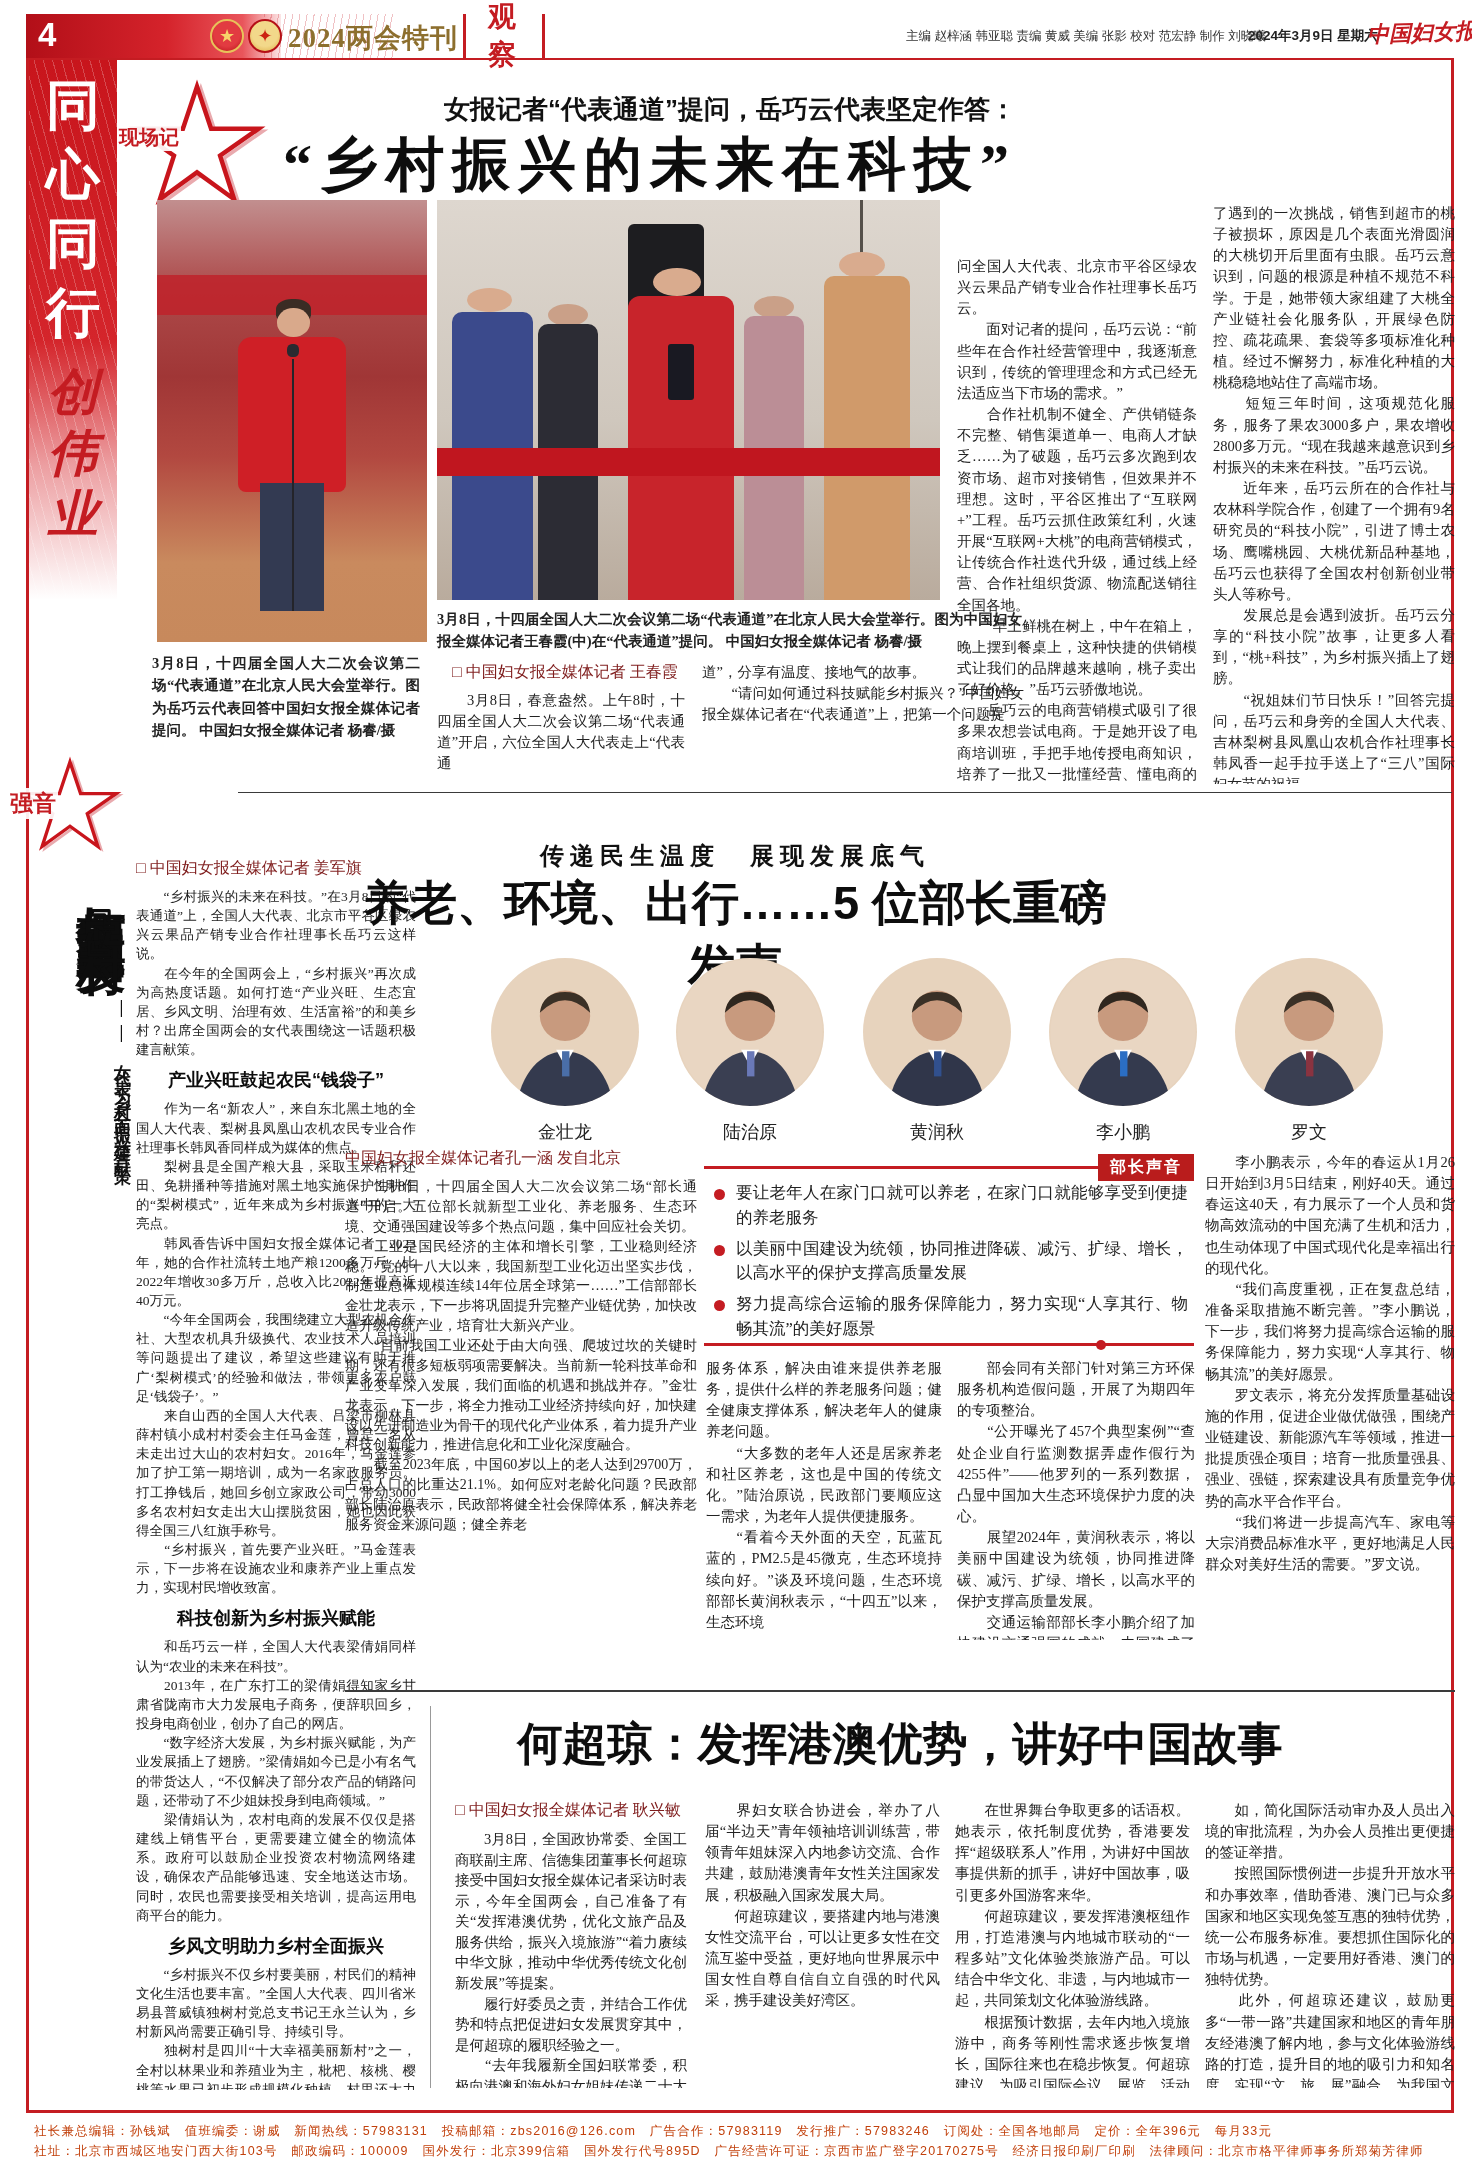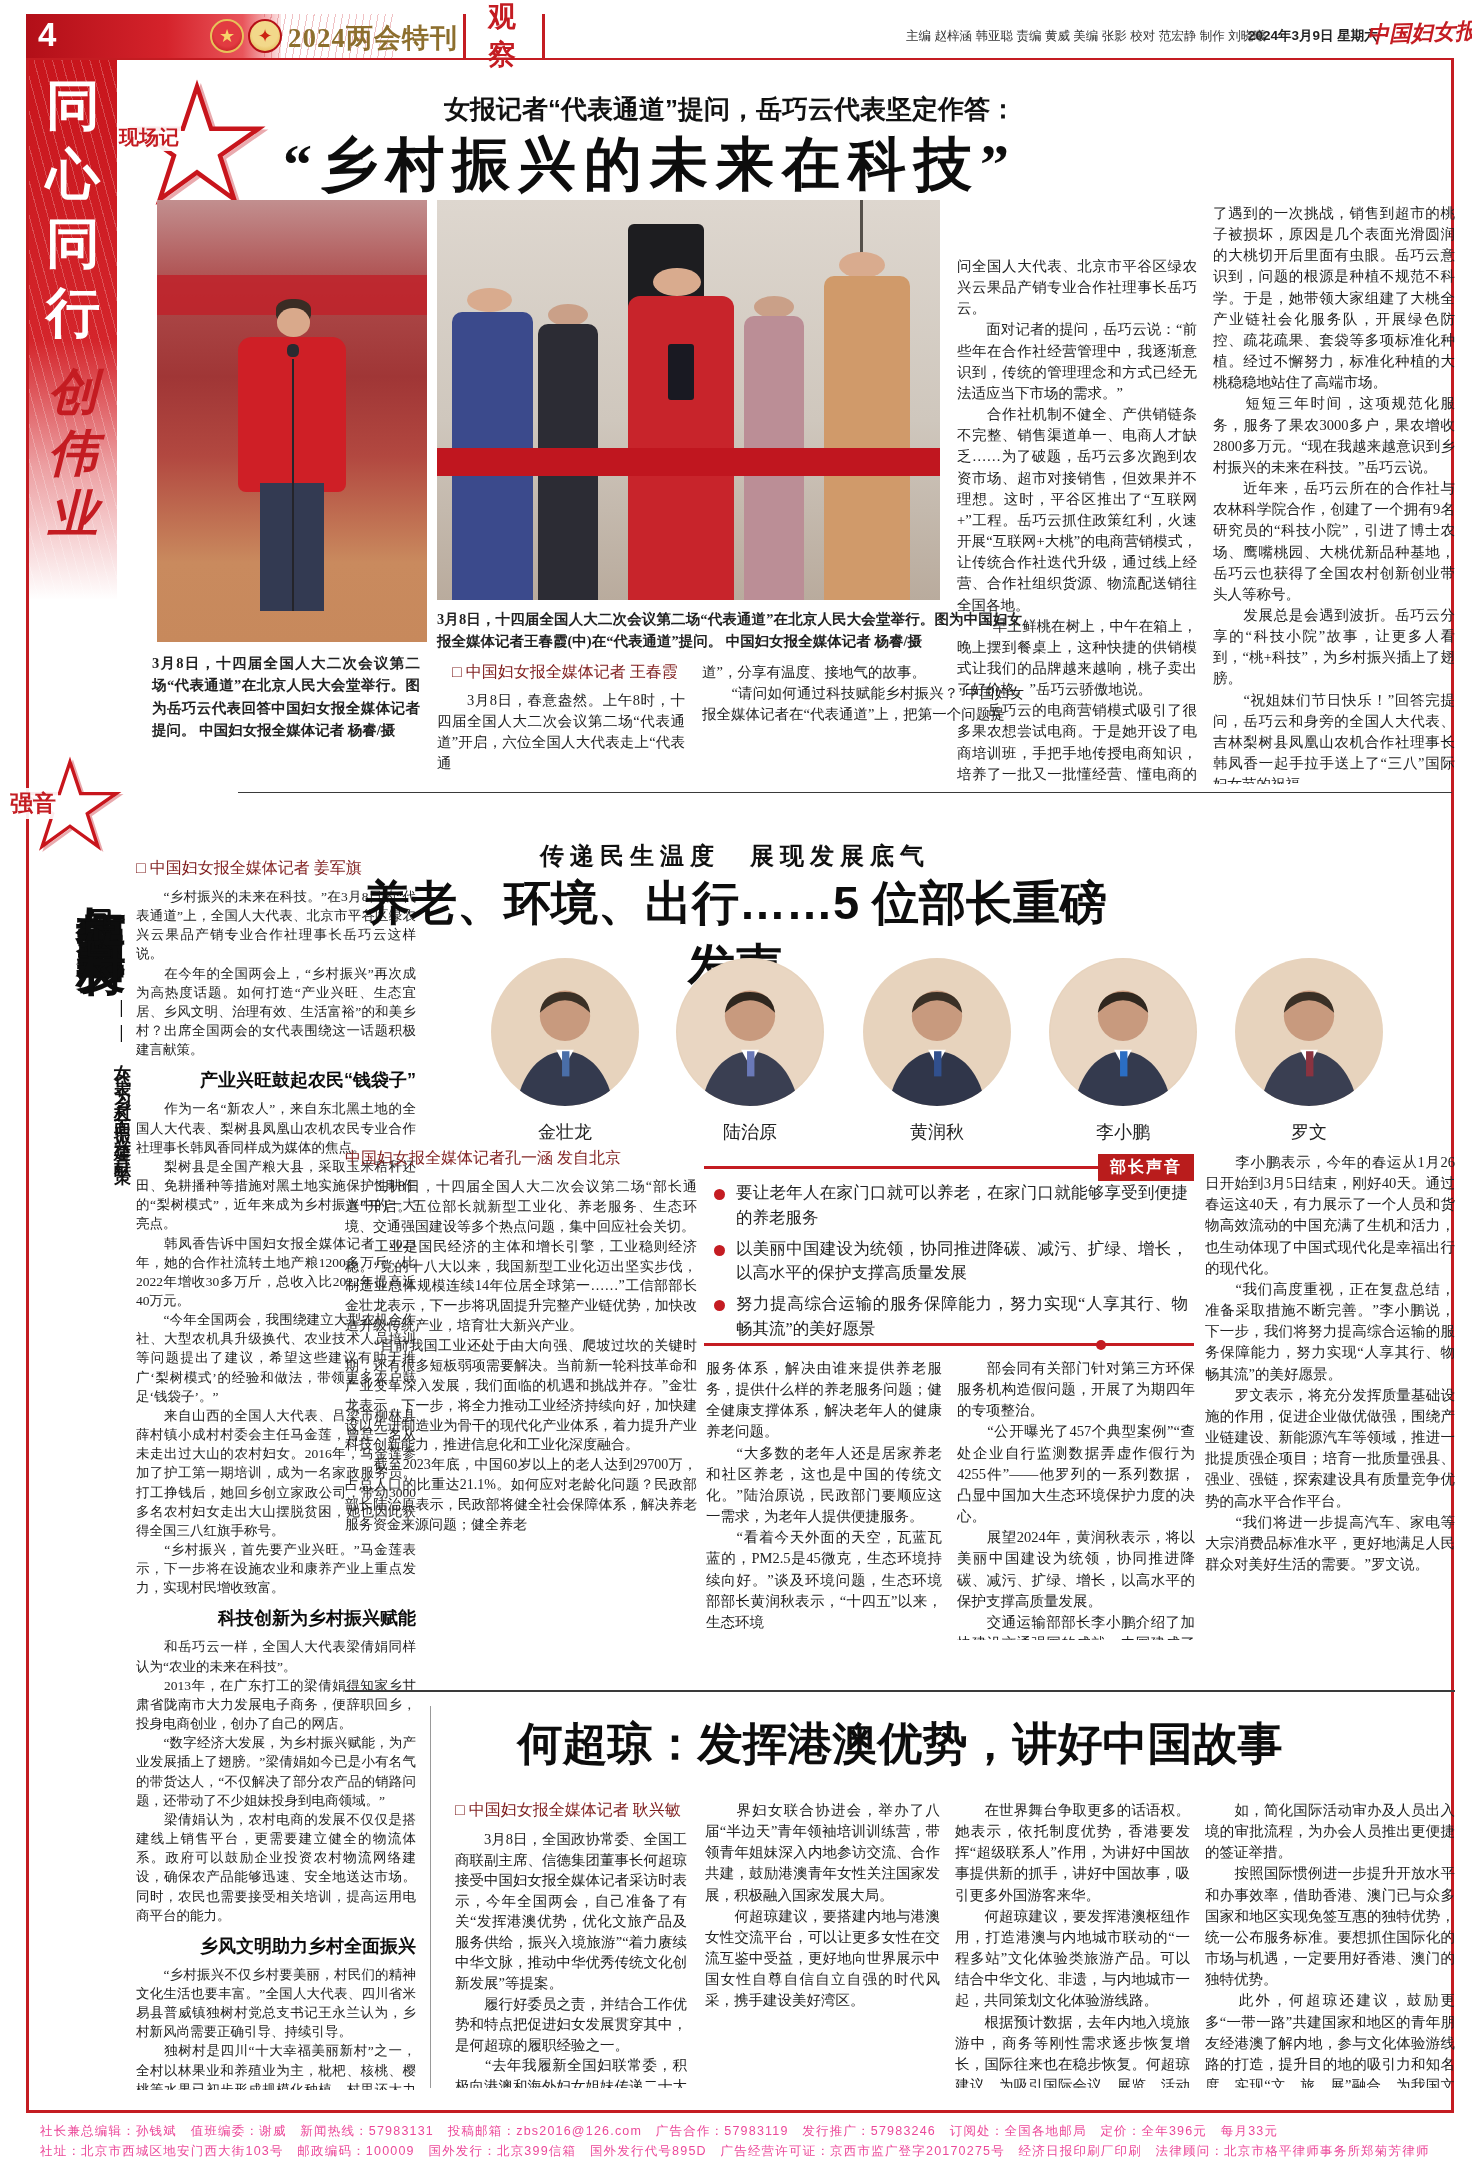--- a/index.html
+++ b/index.html
@@ -95,29 +95,29 @@
               border-radius:50%; background:#c41c22; }
 
   
   .vheadline { left:28px; top:868px; width:106px; height:800px; writing-mode:vertical-rl;
                font-size:49px; font-weight:900; letter-spacing:3px; color:#0d0d0d; text-align:left; }
   .vsubtitle { left:104px; top:1000px; width:30px; height:480px; writing-mode:vertical-rl;
                font-size:17px; font-weight:bold; letter-spacing:8px; color:#111; }
   .flowcol { overflow:hidden; }
   .flowcol .byline { display:block; margin-bottom:8px; }
   .flowcol p.b { font-size:13.5px; line-height:1.42; text-align:justify; color:#222; white-space:pre-line; }
-  .flowcol h4 { text-align:right; font-size:18px; font-weight:900; color:#0d0d0d; margin:9px 0 7px;
+  .flowcol h4 { text-align:center; font-size:18px; font-weight:900; color:#0d0d0d; margin:9px 0 7px;
                 font-family:"Liberation Sans",sans-serif; }
 
   
   .headline3 { left:345px; top:1714px; width:1110px; text-align:center; font-size:45px; font-weight:900;
                font-family:"Liberation Sans",sans-serif; color:#0d0d0d; }
 
   
-  .footer { left:40px; top:2121px; width:1425px; font-size:12.5px; color:#ec4899;
+  .footer { left:34px; top:2121px; width:1425px; font-size:12.5px; color:#c2410c;
             font-family:"Liberation Sans",sans-serif; letter-spacing:1.2px; line-height:1.6;
             white-space:nowrap; }
 </style>
 </head>
 <body>
 
 <div class="abs frame"></div>
 
 <div class="abs header">
   <div class="band-red"></div>

